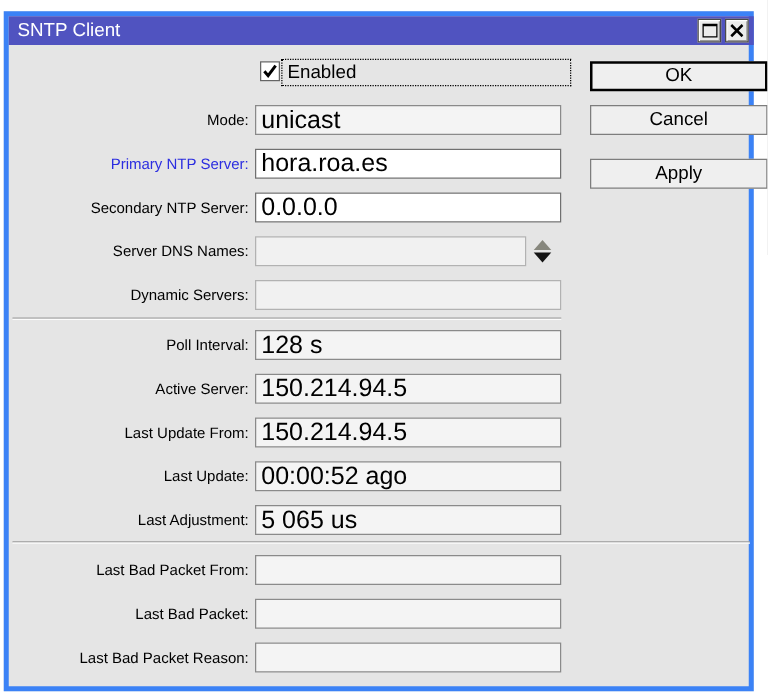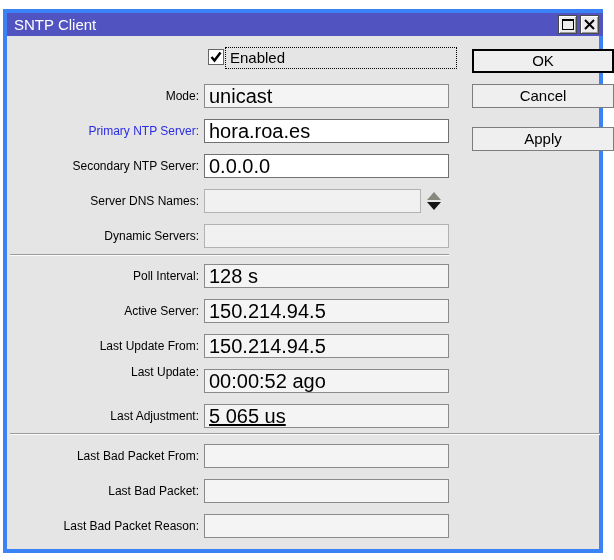--- a/index.html
+++ b/index.html
@@ -119,25 +119,25 @@
 
   <div class="row-label" style="top:251px;">Poll Interval:</div>
   <div class="fld ro" style="top:251px;">128 s</div>
 
   <div class="row-label" style="top:286px;">Active Server:</div>
   <div class="fld ro" style="top:286px;">150.214.94.5</div>
 
   <div class="row-label" style="top:321px;">Last Update From:</div>
   <div class="fld ro" style="top:321px;">150.214.94.5</div>
 
-  <div class="row-label" style="top:347px;text-align:right;">Last Update:</div>
+  <div class="row-label" style="top:356px;text-align:right;">Last Update:</div>
   <div class="fld ro" style="top:356px;">00:00:52 ago</div>
 
   <div class="row-label" style="top:391px;">Last Adjustment:</div>
-  <div class="fld ro" style="top:391px;text-decoration:underline;">5 065 us</div>
+  <div class="fld ro" style="top:391px;">5 065 us</div>
 
   <div class="sep" style="left:3px;top:420px;width:590px;"></div>
 
   <div class="row-label" style="top:431px;">Last Bad Packet From:</div>
   <div class="fld ro" style="top:431px;"></div>
 
   <div class="row-label" style="top:466px;">Last Bad Packet:</div>
   <div class="fld ro" style="top:466px;"></div>
 
   <div class="row-label" style="top:501px;">Last Bad Packet Reason:</div>

